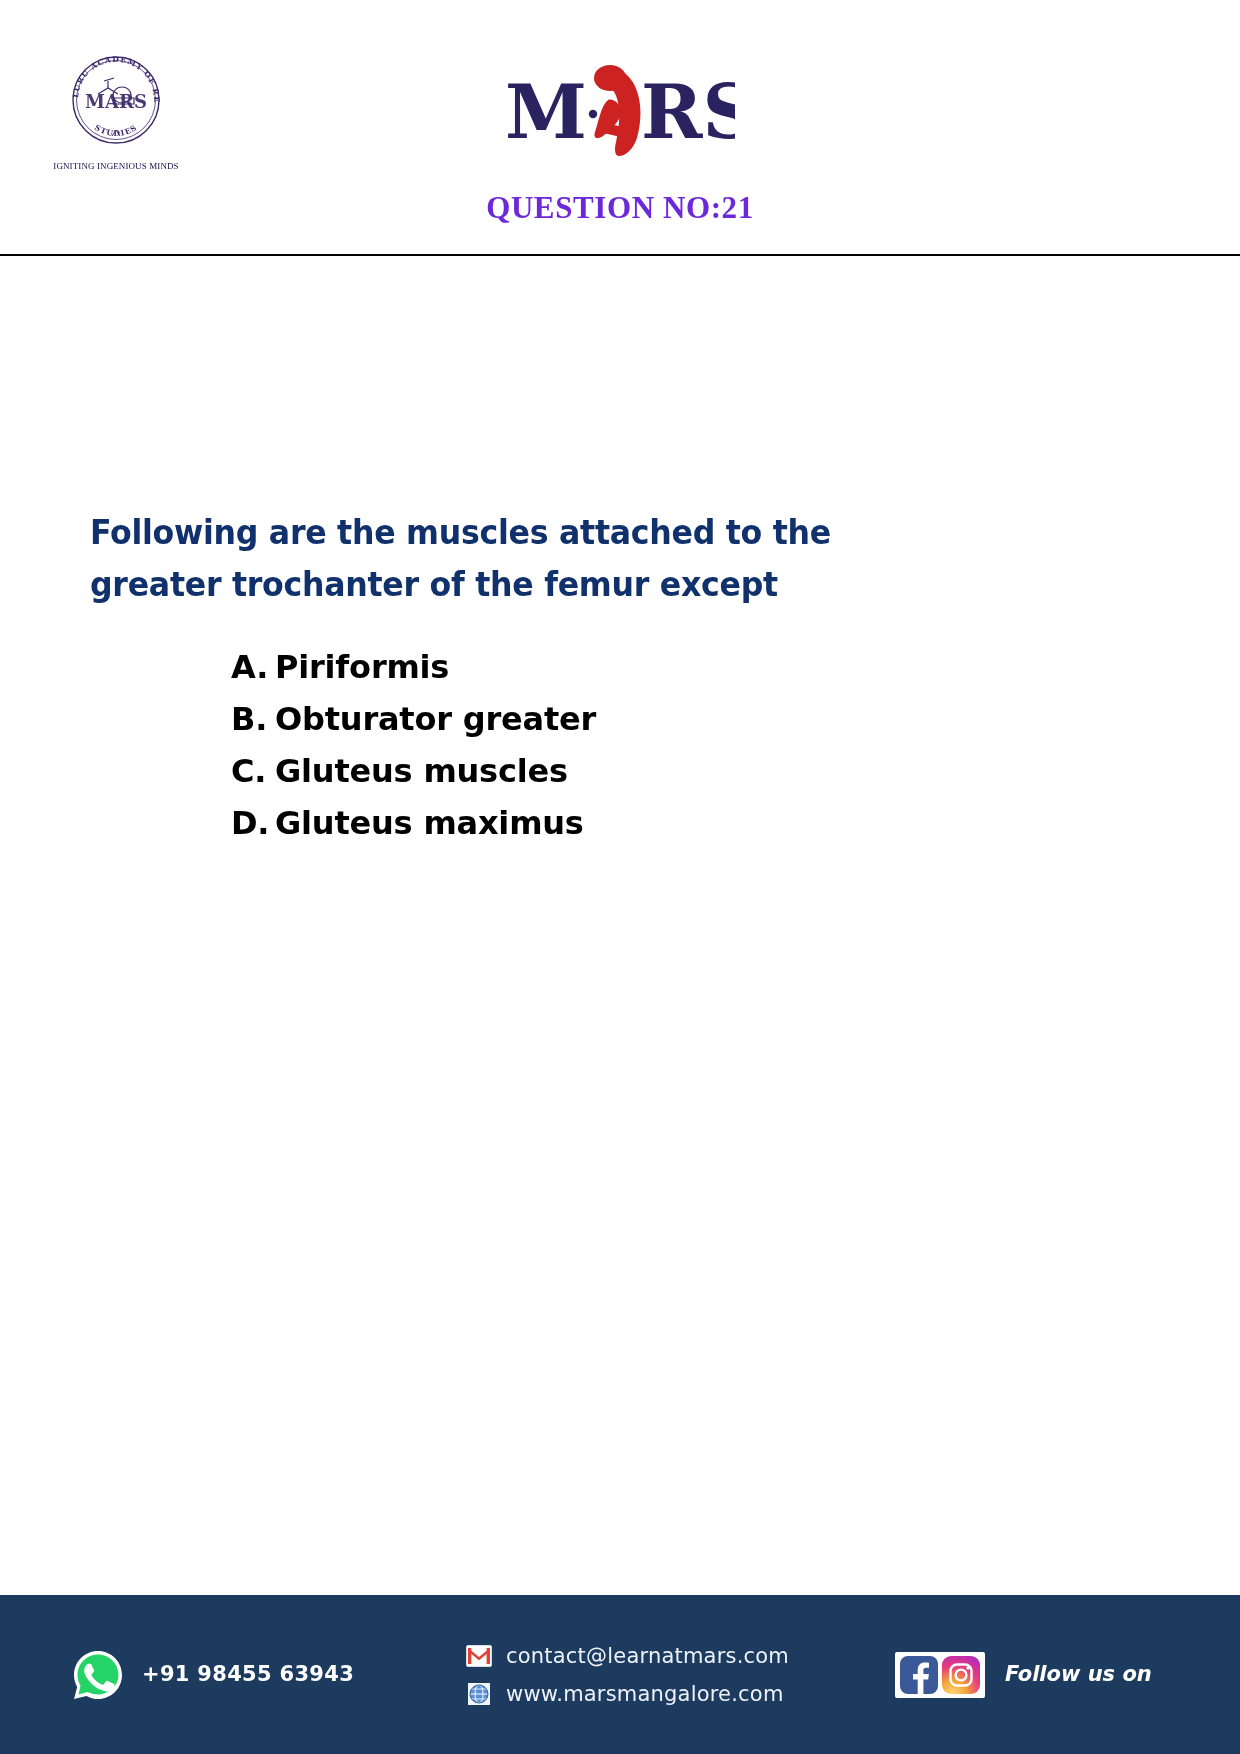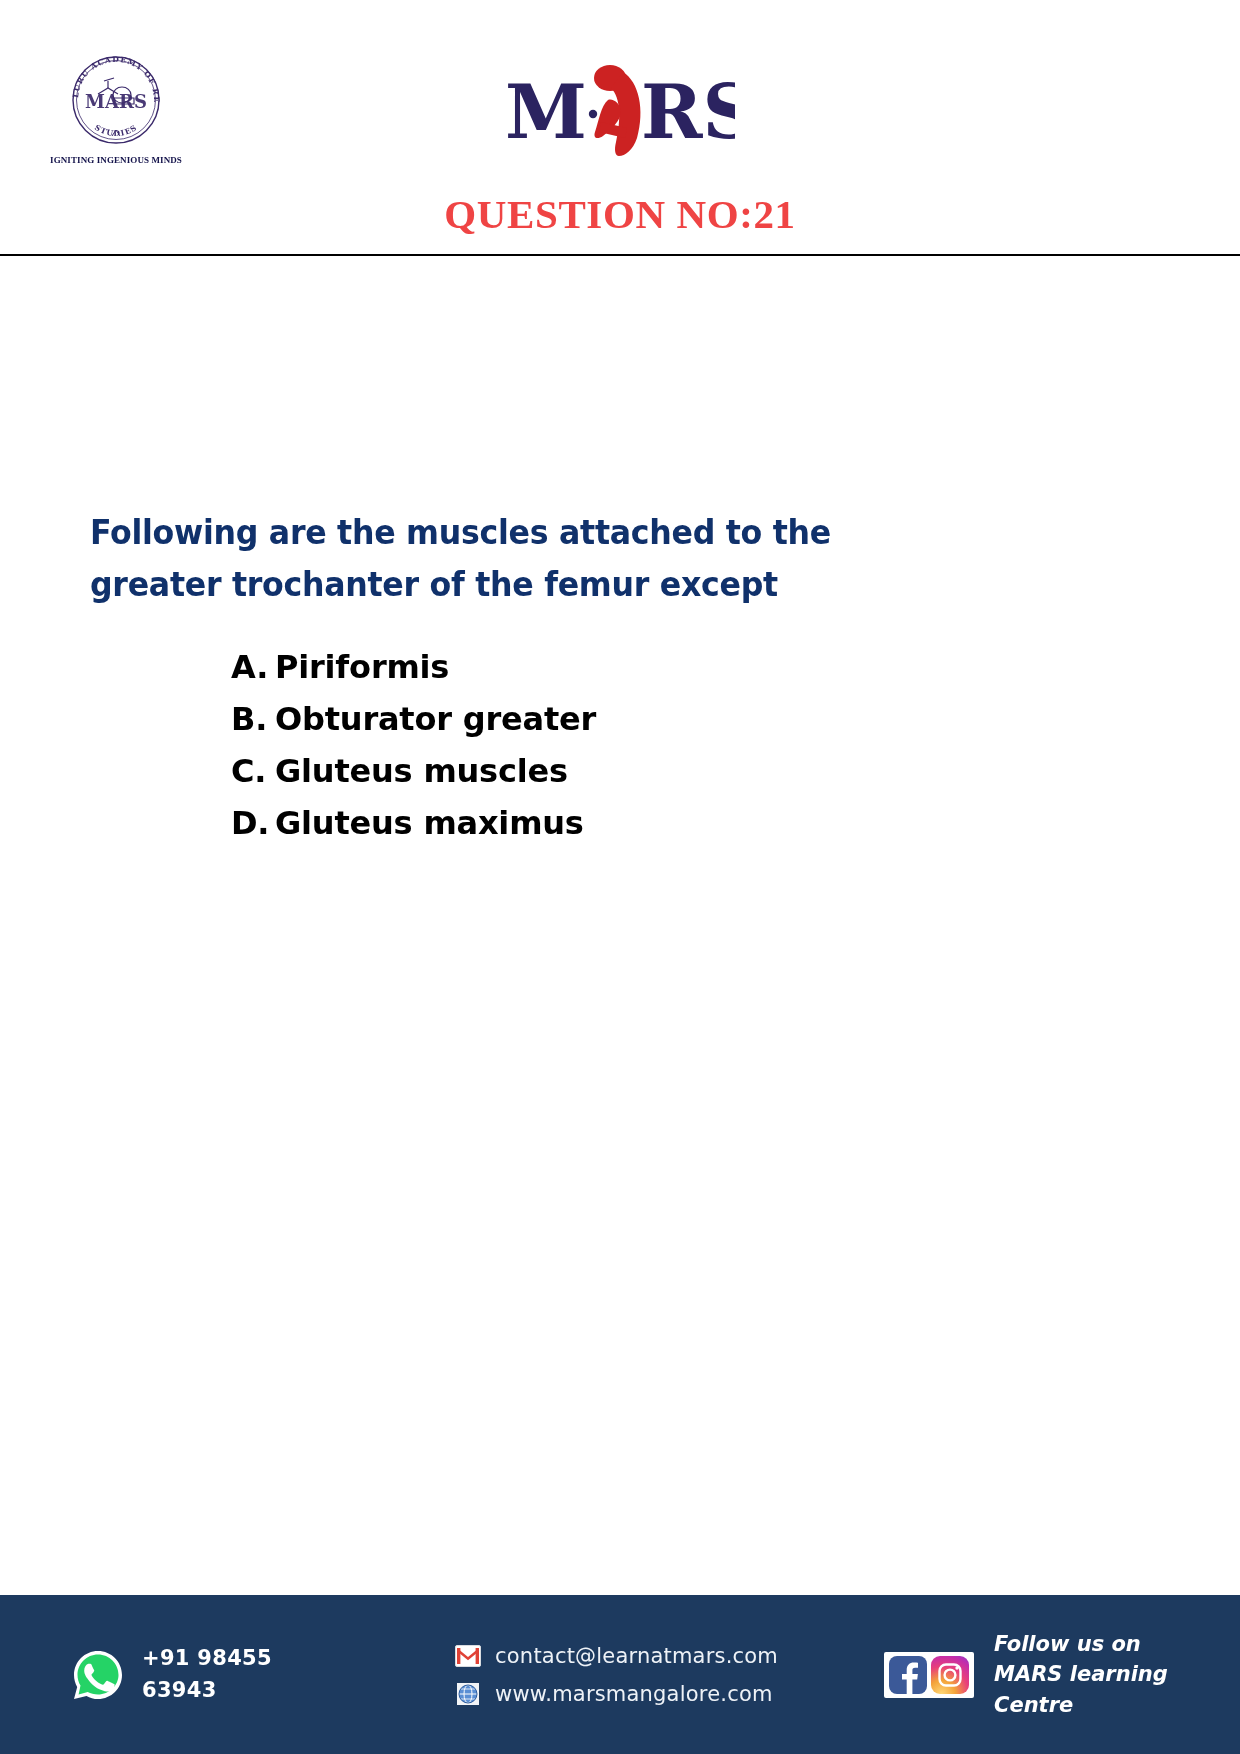--- a/index.html
+++ b/index.html
@@ -39,23 +39,23 @@
     text-align: center;
   }
   .seal {
     position: relative;
     width: 104px;
     height: 104px;
     margin: 0 auto;
   }
   .seal svg { display: block; }
   .seal-tagline {
-    margin-top: 3px;
+    margin-top: 9px;
     font-family: "Liberation Serif", serif;
-    font-weight: bold;
+    font-weight: normal;
     font-size: 9px;
     letter-spacing: .1px;
     color: #13124a;
     white-space: nowrap;
   }
 
   
   .wordmark {
     position: absolute;
     left: 0;
@@ -67,23 +67,23 @@
   .wordmark svg { display: block; margin: 0 auto; }
 
   .qno {
     position: absolute;
     left: 0;
     right: 0;
     top: 190px;
     text-align: center;
     font-family: "Liberation Serif", serif;
     font-weight: bold;
-    font-size: 41px;
+    font-size: 31px;
     letter-spacing: .6px;
-    color: #ef4444;
+    color: #6d28d9;
   }
 
   
   .body-area {
     position: relative;
     height: 1529px;
   }
   .question {
     position: absolute;
     left: 90px;
@@ -348,16 +348,15 @@
           </defs>
           <rect width="38" height="38" rx="9" fill="url(#igGrad)"></rect>
           <rect x="8.5" y="8.5" width="21" height="21" rx="6.5" fill="none" stroke="#ffffff" stroke-width="2.4"></rect>
           <circle cx="19" cy="19" r="5.4" fill="none" stroke="#ffffff" stroke-width="2.4"></circle>
           <circle cx="26" cy="12" r="1.7" fill="#ffffff"></circle>
         </svg>
       </span>
     </div>
     <div class="social-text">
       <div>Follow us on</div>
-      <div>MARS learning Centre</div>
     </div>
   </div>
 </div>
 
 </body></html>

